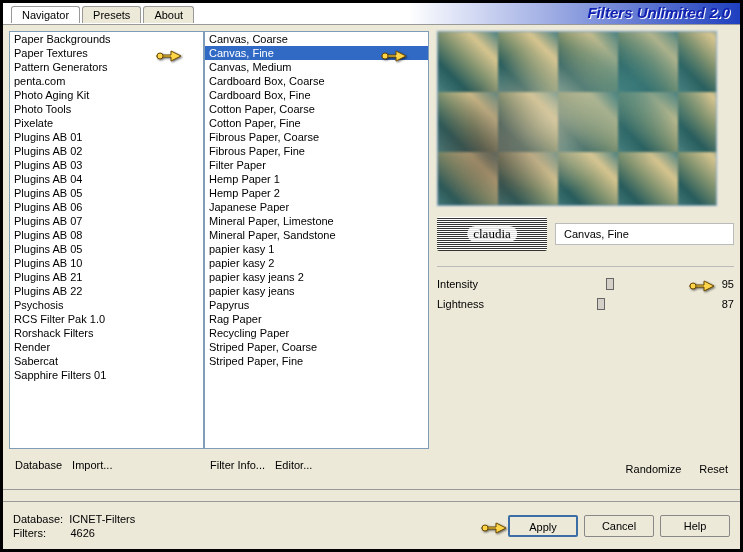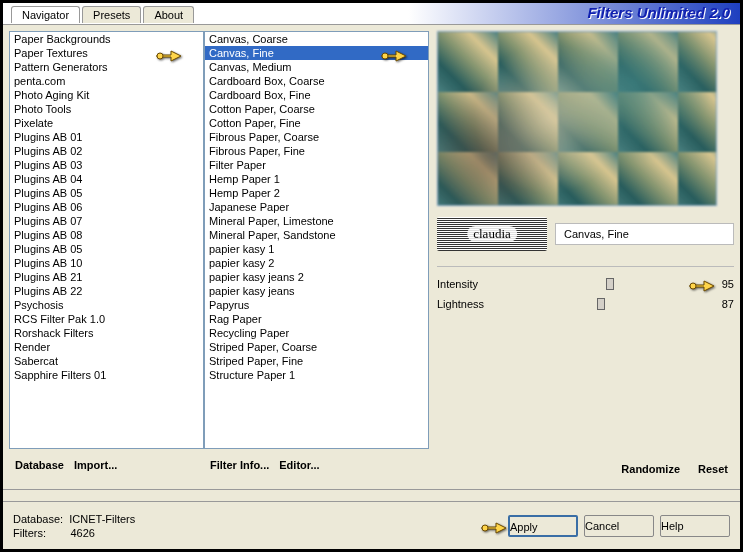--- a/index.html
+++ b/index.html
@@ -17,38 +17,38 @@
 .list::-webkit-scrollbar-track{background:#f0f0f0;}
 .list::-webkit-scrollbar-thumb{background:#c8c8c8;border:1px solid #888;}
 .list-item{padding:1px 4px;white-space:nowrap;cursor:pointer;position:relative;}
 .list-item.selected{background:#316ac5;color:#fff;}
 .col1{width:195px;}
 .col1 .list{height:418px;}
 .col2{width:225px;margin-left:0;}
 .col2 .list{height:418px;}
 .col3{flex:1;margin-left:8px;display:flex;flex-direction:column;}
 .btnrow{display:flex;gap:6px;margin-top:6px;padding-left:4px;}
-.linkbtn{font-weight:bold;cursor:pointer;padding:4px 2px;}
+.linkbtn{font-weight:normal;cursor:pointer;padding:4px 2px;}
 .preview{width:280px;height:175px;border:1px solid #7f9db9;background:linear-gradient(45deg,#5a8a8a,#3a6a6a,#8a9a7a,#d8c898,#5a8a8a);background-size:60px 60px;filter:blur(1px) contrast(1.2);position:relative;overflow:hidden;}
 .preview::before{content:"";position:absolute;inset:0;background:radial-gradient(circle at 40% 50%,rgba(220,210,180,.6) 0%,transparent 40%),radial-gradient(circle at 70% 30%,rgba(80,140,140,.7) 0%,transparent 35%),radial-gradient(circle at 20% 70%,rgba(100,80,70,.6) 0%,transparent 30%);}
 .preview::after{content:"";position:absolute;inset:0;background-image:repeating-linear-gradient(0deg,rgba(0,0,0,.08) 0,rgba(0,0,0,.08) 1px,transparent 1px,transparent 2px),repeating-linear-gradient(90deg,rgba(0,0,0,.08) 0,rgba(0,0,0,.08) 1px,transparent 1px,transparent 2px);}
 .filtername-row{display:flex;align-items:center;margin-top:10px;height:36px;}
 .watermark{width:110px;height:34px;background:repeating-linear-gradient(0deg,#333 0,#333 1px,#fff 1px,#fff 2px);position:relative;border-radius:2px;}
 .watermark::after{content:"claudia";position:absolute;left:50%;top:50%;transform:translate(-50%,-50%);font-family:cursive;font-size:13px;color:#000;background:rgba(255,255,255,.85);padding:0 6px;border-radius:8px;}
 .fname{background:#fff;border:1px solid #bbb;flex:1;margin-left:8px;padding:4px 8px;height:22px;}
 .sliders{margin-top:14px;border-top:1px solid #bbb;padding-top:10px;}
 .sliderrow{display:flex;align-items:center;margin-bottom:6px;position:relative;}
 .sliderrow .lbl{width:60px;}
 .sliderrow .track{flex:1;height:14px;position:relative;margin:0 6px;}
 .sliderrow .thumb{position:absolute;top:1px;width:8px;height:12px;background:#d4d0c8;border:1px solid #666;}
 .sliderrow .val{width:20px;text-align:right;}
 .footer{position:absolute;bottom:0;left:0;right:0;height:48px;border-top:1px solid #999;padding:4px 10px;display:flex;justify-content:space-between;align-items:center;background:#ece9d8;}
 .info{font-size:11px;line-height:14px;}
 .btns{display:flex;gap:6px;}
-.btn{width:70px;height:22px;background:#ece9d8;border:1px solid #888;border-radius:2px;cursor:pointer;text-align:left;line-height:20px;font-size:11px;position:relative;}
+.btn{width:70px;height:22px;background:#ece9d8;border:1px solid #888;border-radius:2px;cursor:pointer;text-align:center;line-height:20px;font-size:11px;position:relative;}
 .btn.primary{border:2px solid #3a6ea5;}
 .hand{position:absolute;width:28px;height:20px;pointer-events:none;z-index:10;}
 .hand svg{filter:drop-shadow(1px 1px 1px rgba(0,0,0,.6));}
 .btmrow{display:flex;justify-content:flex-end;gap:0;margin-top:auto;padding:6px 4px 0;}
 .btmrow .linkbtn{margin-left:14px;}
 .divider{border-top:1px solid #999;margin:4px 0;}
 </style>
 </head>
 <body>
 
@@ -123,21 +123,20 @@
           <div class="list-item">Mineral Paper, Sandstone</div>
           <div class="list-item">papier kasy 1</div>
           <div class="list-item">papier kasy 2</div>
           <div class="list-item">papier kasy jeans 2</div>
           <div class="list-item">papier kasy jeans</div>
           <div class="list-item">Papyrus</div>
           <div class="list-item">Rag Paper</div>
           <div class="list-item">Recycling Paper</div>
           <div class="list-item">Striped Paper, Coarse</div>
           <div class="list-item">Striped Paper, Fine</div>
-          <div class="list-item">Structure Paper 1</div>
         </div>
       <div class="btnrow">
         <span class="linkbtn">Filter Info...</span>
         <span class="linkbtn">Editor...</span>
       </div>
     </div>
 
     <div class="col col3">
       <div class="preview"></div>
       <div class="filtername-row">

